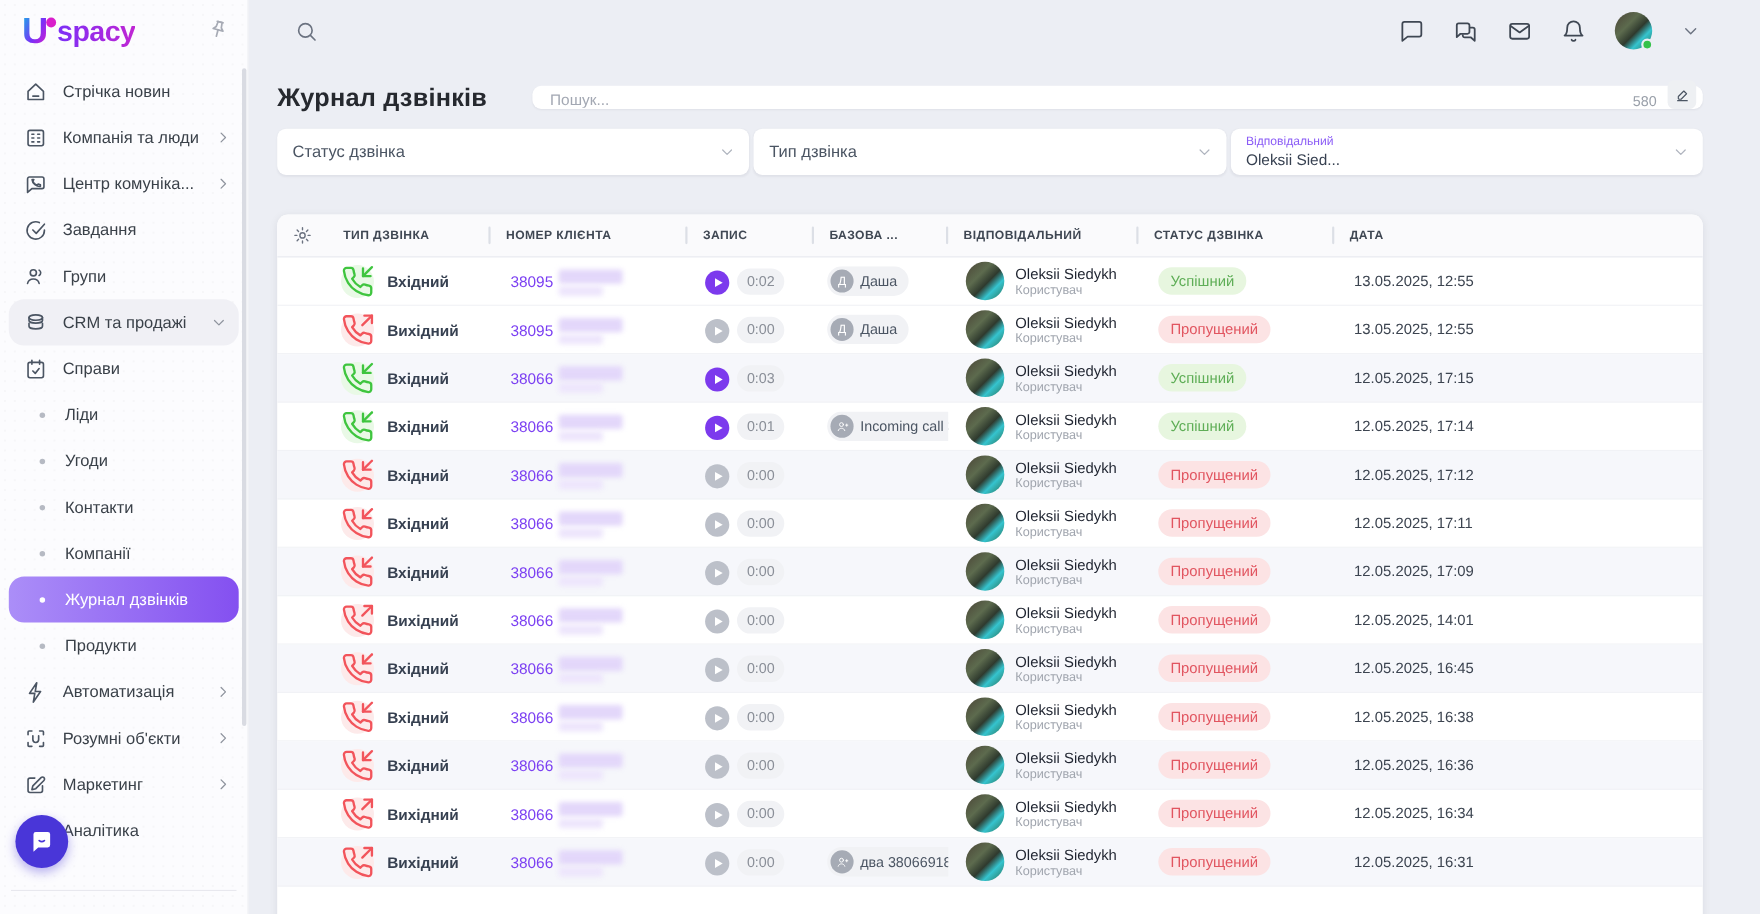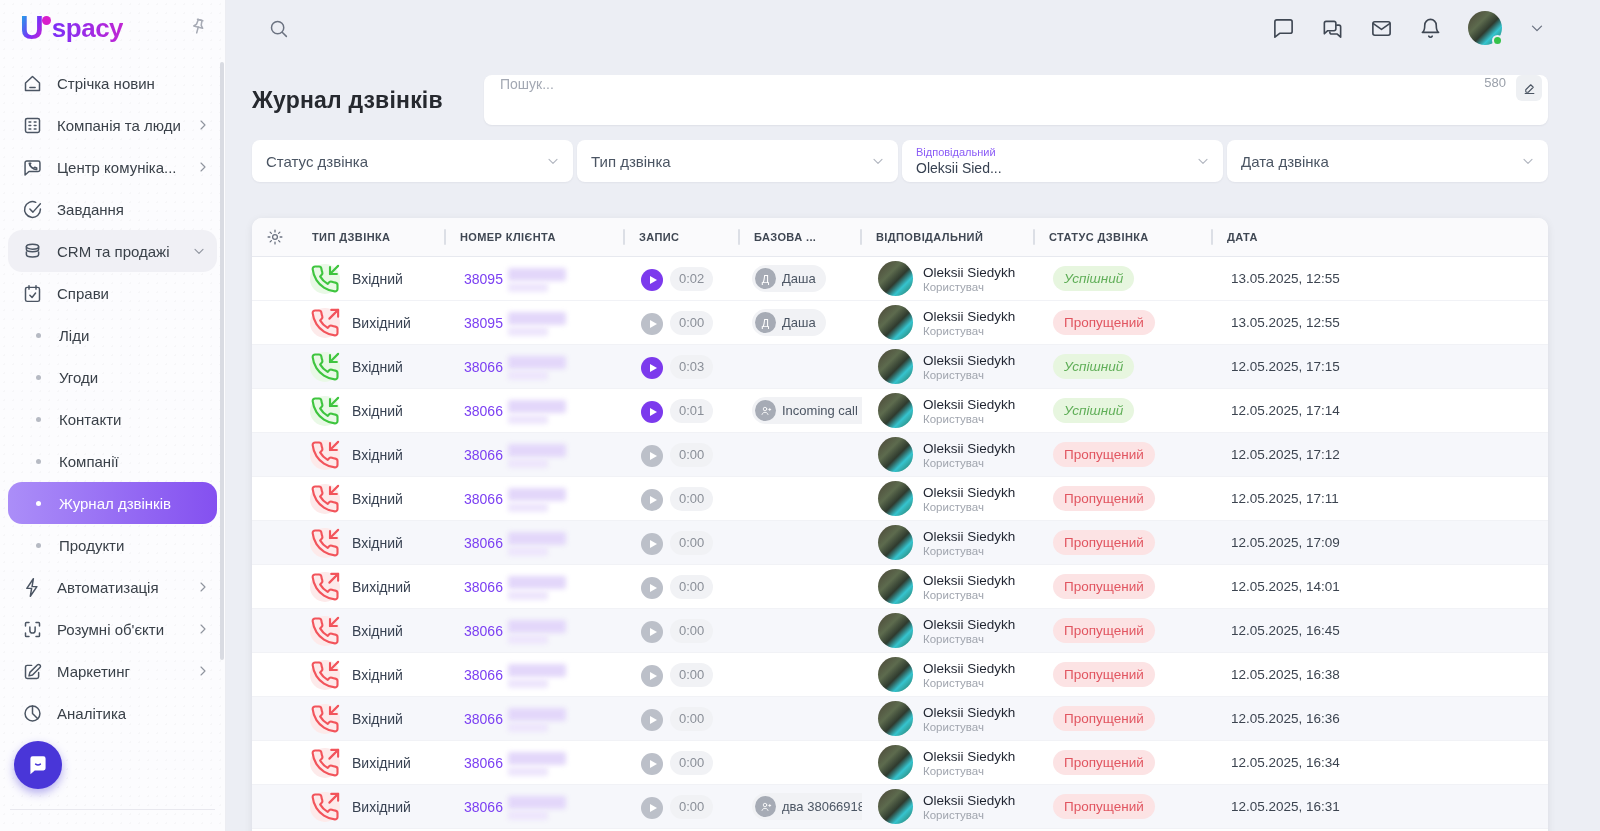--- a/index.html
+++ b/index.html
@@ -48,22 +48,22 @@
   .avatar{width:34px;height:34px;border-radius:50%;position:relative;flex:none;cursor:pointer;
           background:linear-gradient(135deg,#4a4336 0%,#5d6b4e 35%,#2f3a2e 55%,#35c4cf 72%,#2a6b4f 100%);}
   .avatar .status-dot{position:absolute;right:-1px;bottom:-1px;width:11px;height:11px;border-radius:50%;
           background:#35c24a;border:2px solid #eceef4;}
   .top-chev{width:18px;height:18px;color:#6b7280;cursor:pointer;}
 
   
   .main{position:absolute;left:226px;top:56px;right:0;bottom:0;padding:19px 52px 0 26px;}
   .title-row{display:flex;align-items:center;}
   .page-title{flex:none;width:232px;font-size:23px;font-weight:700;color:#26292f;letter-spacing:.2px;}
-  .searchbar{flex:1;height:50px;background:#fff;border-radius:8px;box-shadow:0 1px 2px rgba(16,24,40,.06);
-             display:flex;align-items:flex-start;padding:0 6px 0 14px;}
+  .searchbar{flex:1;height:21px;background:#fff;border-radius:8px;box-shadow:0 1px 2px rgba(16,24,40,.06);
+             display:flex;align-items:flex-end;padding:0 6px 0 14px;}
   .searchbar input{flex:1;border:none;outline:none;background:transparent;font-size:14px;color:#374151;
              font-family:inherit;}
   .searchbar input::placeholder{color:#a3a8b3;}
   .search-count{font-size:13px;color:#9aa0aa;margin-right:10px;}
   .clear-btn{width:26px;height:26px;border-radius:6px;background:#eef0f3;color:#4b5563;cursor:pointer;
              display:flex;align-items:center;justify-content:center;}
   .clear-btn .ic{width:15px;height:15px;}
 
   .filters{display:flex;gap:4px;margin-top:15px;}
   .filter{flex:1;height:42px;background:#fff;border-radius:8px;box-shadow:0 1px 2px rgba(16,24,40,.05);
@@ -86,21 +86,21 @@
       width:2px;height:16px;background:#dcdfe6;border-radius:1px;}
   .th-gear{display:flex;align-items:center;justify-content:center;color:#6b7280;cursor:pointer;}
   .th-gear .ic{width:18px;height:18px;}
   .trow{height:44px;border-bottom:1px solid #f1f2f6;font-size:14px;cursor:pointer;}
   .trow:nth-child(2n+3){background:#f6f7fb;}
   .cell{display:flex;align-items:center;min-width:0;}
   .c-type{padding-left:12px;gap:12px;}
   .type-ic{width:30px;height:30px;border-radius:50%;display:flex;align-items:center;justify-content:center;flex:none;}
   .type-ic.green{background:#e9f9e6;color:#3fc53f;}
   .type-ic.red{background:#fdeaea;color:#f2545b;}
-  .type-label{color:#374151;}
+  .type-label{color:#374151;font-weight:bold;}
   .c-num{padding-left:18px;gap:3px;}
   .num{color:var(--number-link,#7b3ff2);text-decoration:none;cursor:pointer;}
   .blur{display:inline-block;width:64px;height:30px;position:relative;flex:none;}
   .blur::before{content:"";position:absolute;top:4px;left:2px;width:58px;height:13px;border-radius:2px;
       background:#e3d7fa;filter:blur(2.5px);}
   .blur::after{content:"";position:absolute;top:19px;left:2px;width:40px;height:9px;border-radius:2px;
       background:#ede5fc;filter:blur(2.5px);}
   .c-rec{padding-left:16px;gap:7px;align-items:flex-end;}
   .play{width:22px;height:22px;border-radius:50%;display:flex;align-items:center;justify-content:center;flex:none;cursor:pointer;}
   .play.active{background:#7c3aed;}
@@ -117,21 +117,21 @@
   .chip-av .ic,.chip-av svg{width:12px;height:12px;}
   .chip-label{font-size:13px;color:#4b5563;}
   .c-resp{padding-left:16px;gap:10px;}
   .resp-av{width:35px;height:35px;border-radius:50%;flex:none;
       background:linear-gradient(135deg,#4a4336 0%,#5d6b4e 35%,#2f3a2e 55%,#35c4cf 72%,#2a6b4f 100%);}
   .resp-txt{display:flex;flex-direction:column;gap:1px;min-width:0;}
   .resp-name{font-size:13.5px;color:#1f2430;white-space:nowrap;}
   .resp-role{font-size:11.5px;color:#a0a5ae;}
   .c-status{padding-left:18px;}
   .status{height:25px;padding:0 11px;border-radius:13px;font-size:13.5px;display:inline-flex;align-items:center;}
-  .status.success{background:var(--success-bg,#e7f6df);color:var(--success-text,#5fae57);font-style:italic;}
+  .status.success{background:var(--success-bg,#e7f6df);color:var(--success-text,#5fae57);}
   .status.missed{background:var(--missed-bg,#fce3e4);color:var(--missed-text,#e15560);}
   .c-date{padding-left:18px;font-size:13.5px;color:#3c4450;}
 </style>
 </head>
 <body>
 
 <div class="sidebar">
   <div class="logo-row">
     <div class="logo">
       <span class="logo-u">U</span>
@@ -191,20 +191,31 @@
         </span>
   </div>
       <div class="nav-item">
     <span class="ic">
           <svg viewBox="0 0 24 24" fill="none" stroke="currentColor" stroke-width="1.7" stroke-linecap="round" stroke-linejoin="round">
             <path d="M21 11.5V12a9 9 0 1 1-5.3-8.2"></path>
             <polyline points="9 11.5 12.5 15 21 5.5"></polyline>
           </svg>
         </span>
     <span class="nav-label">Завдання</span>
+
+  </div>
+      <div class="nav-item">
+    <span class="ic">
+          <svg viewBox="0 0 24 24" fill="none" stroke="currentColor" stroke-width="1.7" stroke-linecap="round" stroke-linejoin="round">
+            <circle cx="9.5" cy="8" r="3.2"></circle>
+            <path d="M3.5 19c.8-3 3-4.5 6-4.5s5.2 1.5 6 4.5"></path>
+            <path d="M15.5 5.2a3.2 3.2 0 0 1 0 5.6"></path>
+          </svg>
+        </span>
+    <span class="nav-label">Групи</span>
 
   </div>
       <div class="nav-item group-open">
     <span class="ic">
           <svg viewBox="0 0 24 24" fill="none" stroke="currentColor" stroke-width="1.7" stroke-linecap="round" stroke-linejoin="round">
             <ellipse cx="12" cy="6.5" rx="7" ry="2.8"></ellipse>
             <path d="M5 6.5v3c0 1.5 3.1 2.8 7 2.8s7-1.3 7-2.8v-3"></path>
             <path d="M5 12.5v3c0 1.5 3.1 2.8 7 2.8s7-1.3 7-2.8v-3"></path>
           </svg>
         </span>
@@ -392,28 +403,20 @@
           <svg viewBox="0 0 24 24" fill="none" stroke="currentColor" stroke-width="1.7" stroke-linecap="round" stroke-linejoin="round">
             <polyline points="6 9.5 12 15.5 18 9.5"></polyline>
           </svg>
         </span>
     </div>
     <div class="filter labeled">
       <span class="fcol">
         <span class="fsmall">Відповідальний</span>
         <span class="fvalue">Oleksii Sied...</span>
       </span>
-      <span class="chev">
-          <svg viewBox="0 0 24 24" fill="none" stroke="currentColor" stroke-width="1.7" stroke-linecap="round" stroke-linejoin="round">
-            <polyline points="6 9.5 12 15.5 18 9.5"></polyline>
-          </svg>
-        </span>
-    </div>
-    <div class="filter">
-      <span class="flabel">Дата дзвінка</span>
       <span class="chev">
           <svg viewBox="0 0 24 24" fill="none" stroke="currentColor" stroke-width="1.7" stroke-linecap="round" stroke-linejoin="round">
             <polyline points="6 9.5 12 15.5 18 9.5"></polyline>
           </svg>
         </span>
     </div>
   </div>
 
   <div class="table-card">
     <div class="thead">

